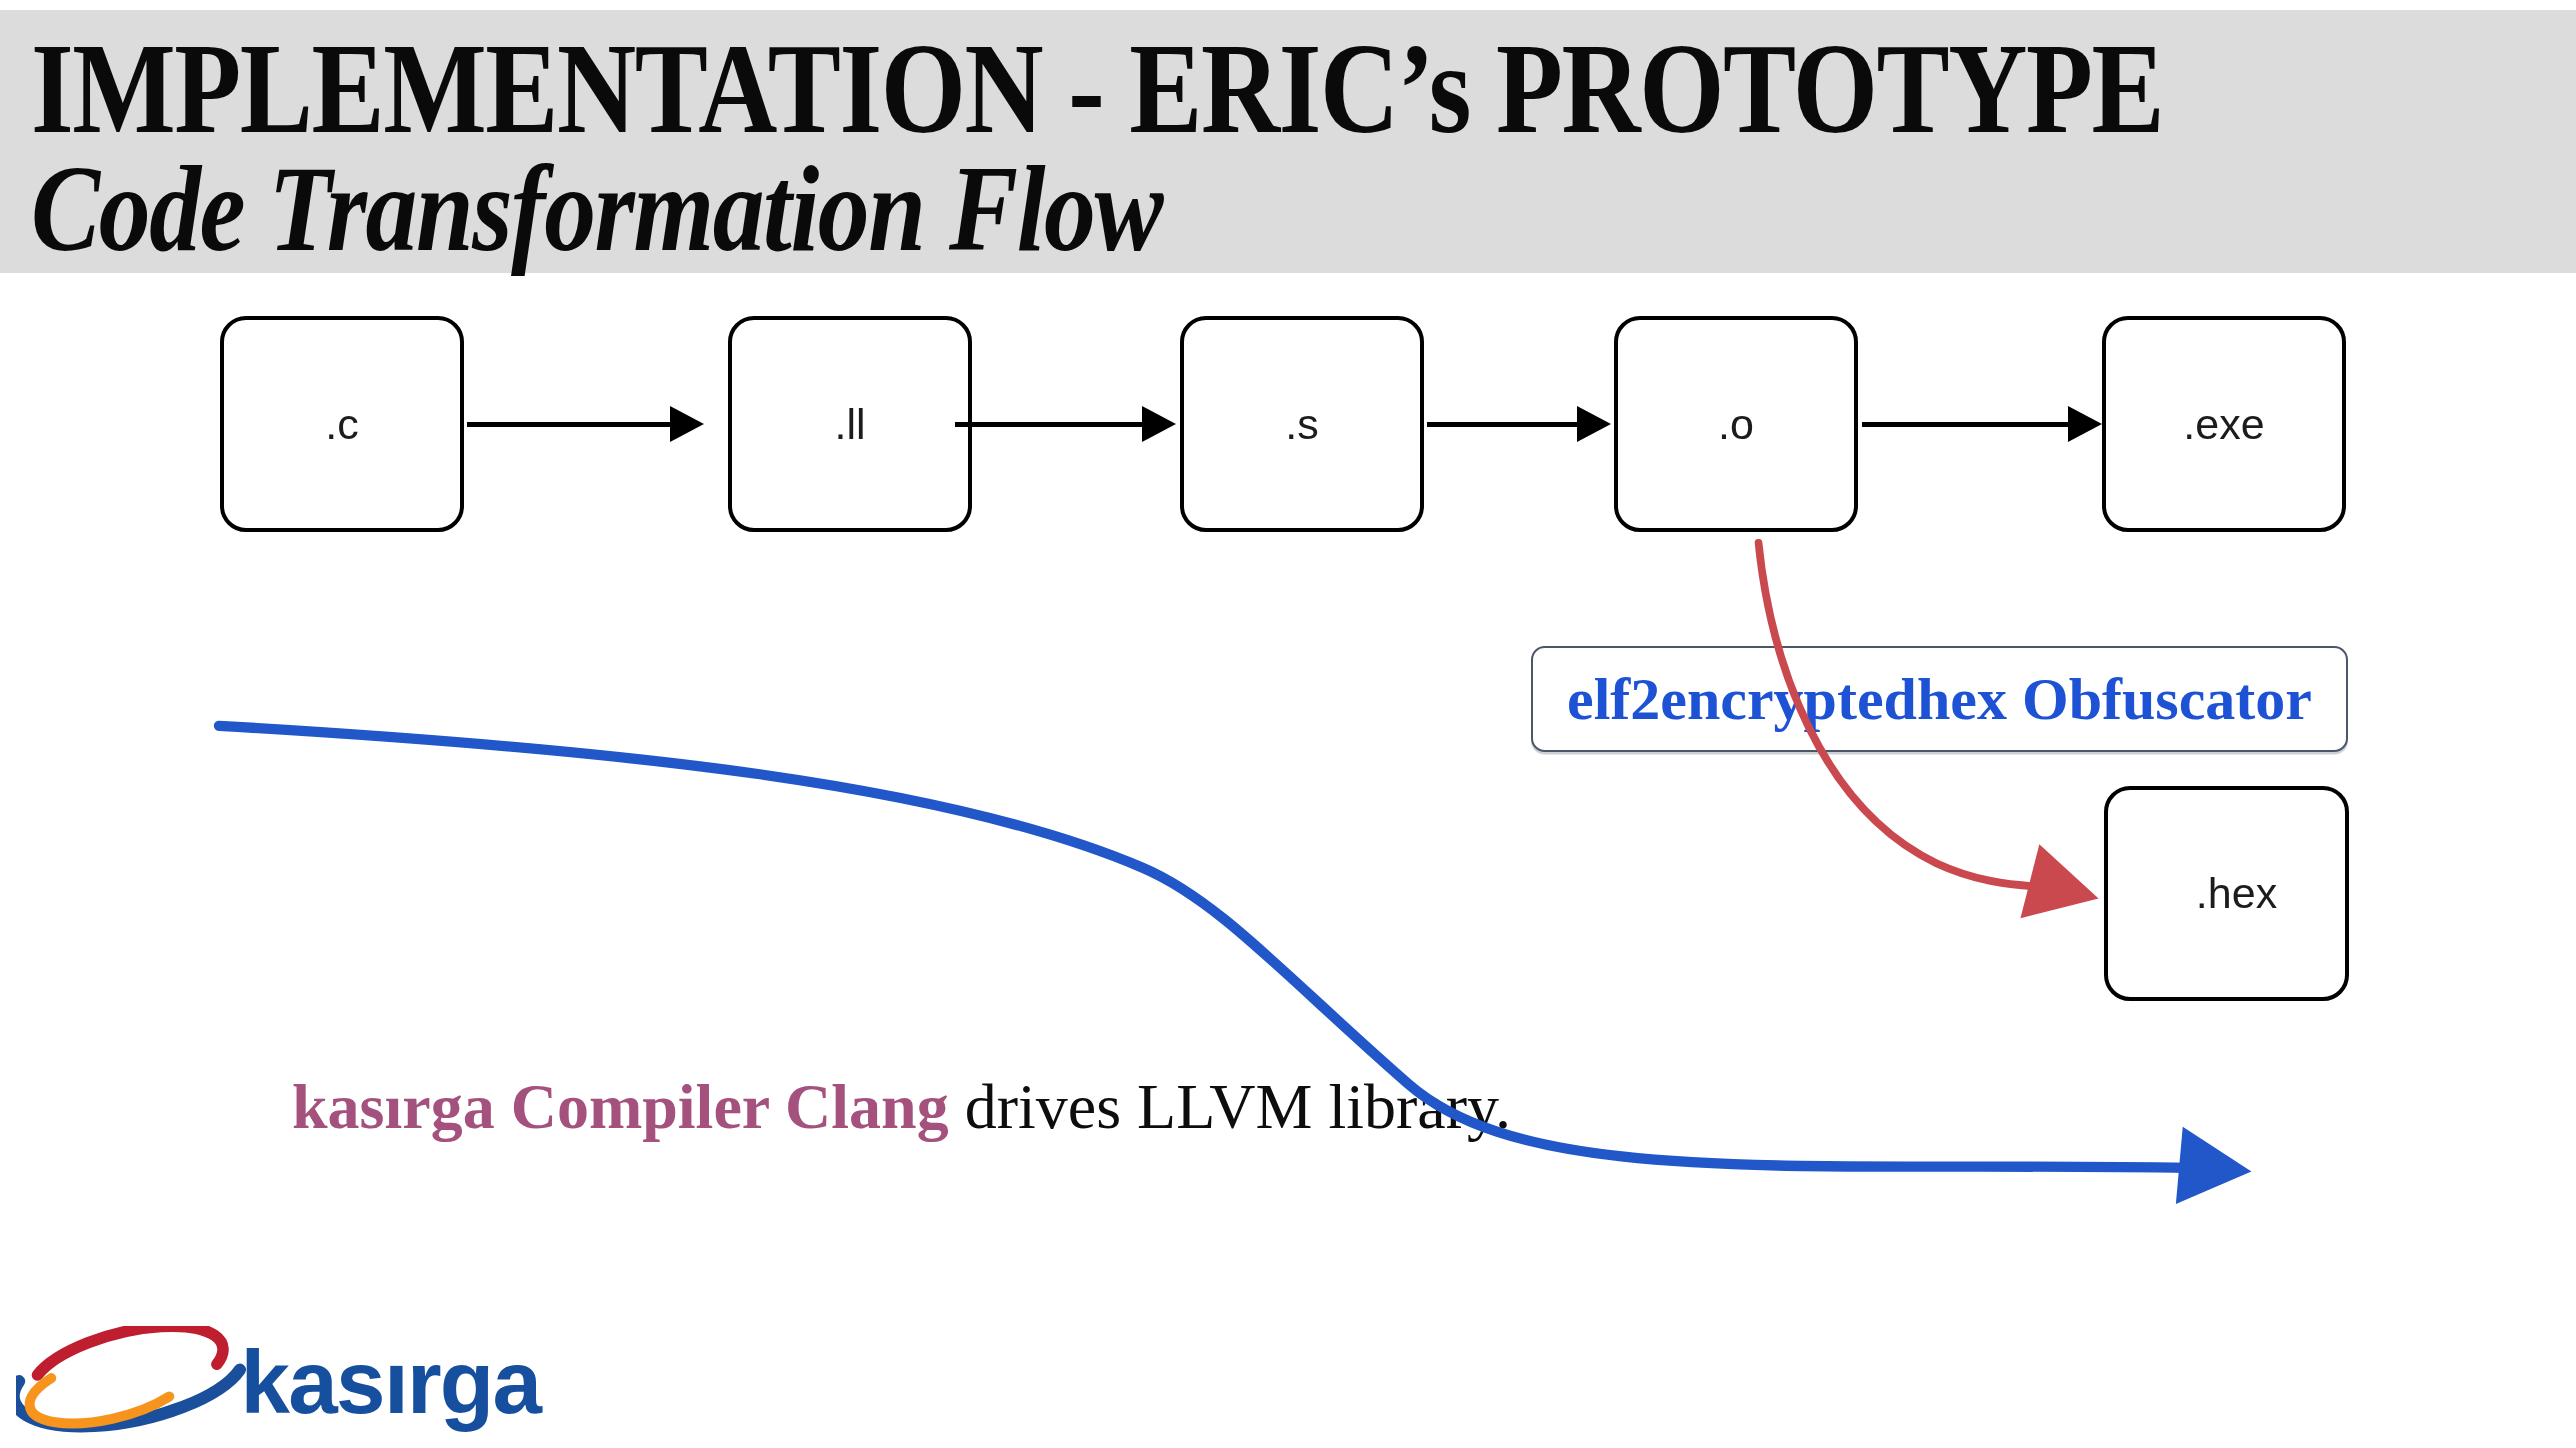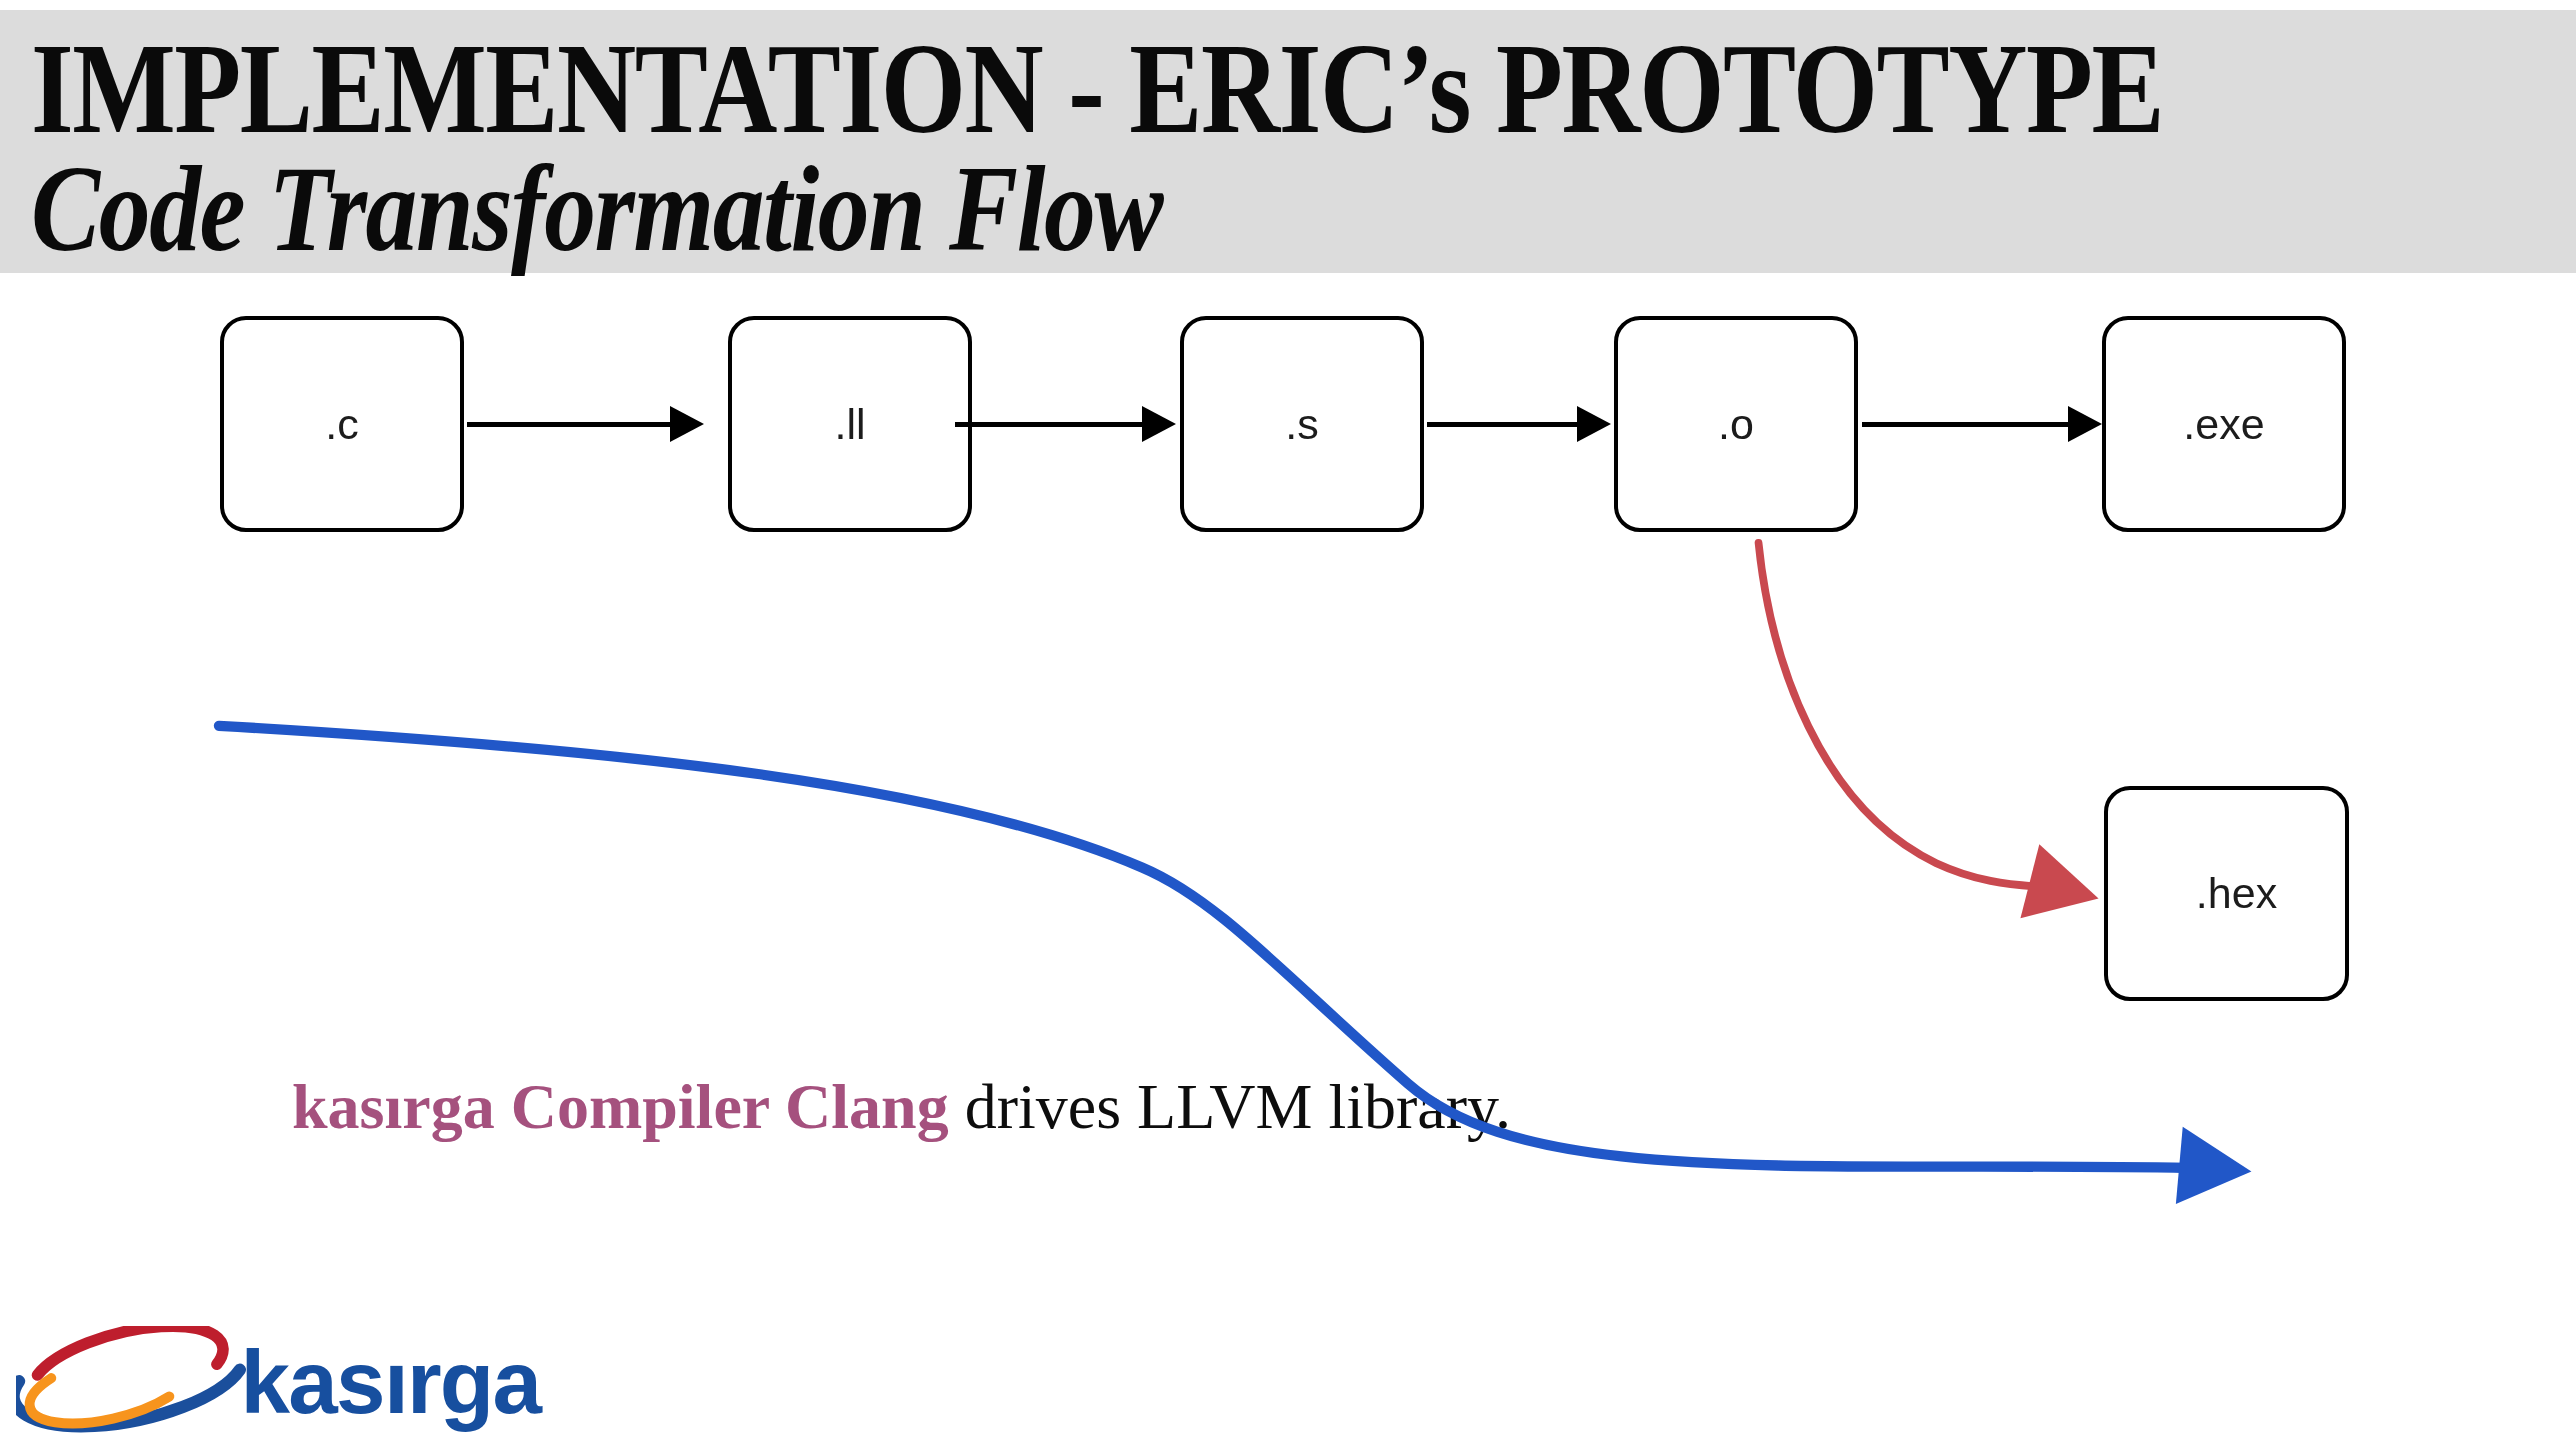--- a/index.html
+++ b/index.html
@@ -93,20 +93,23 @@
 
   <div class="conn-line l1"></div>
   <div class="conn-head h1"></div>
   <div class="conn-line l2"></div>
   <div class="conn-head h2"></div>
   <div class="conn-line l3"></div>
   <div class="conn-head h3"></div>
   <div class="conn-line l4"></div>
   <div class="conn-head h4"></div>
 
+  <div class="labelbox obf">
+    <span>elf2encryptedhex Obfuscator</span>
+  </div>
 
   <div class="hexbox">
     <span>.hex</span>
   </div>
 
 
   <div class="caption">
     <span class="hl">kasırga Compiler Clang</span><span> drives LLVM library.</span>
   </div>
 

